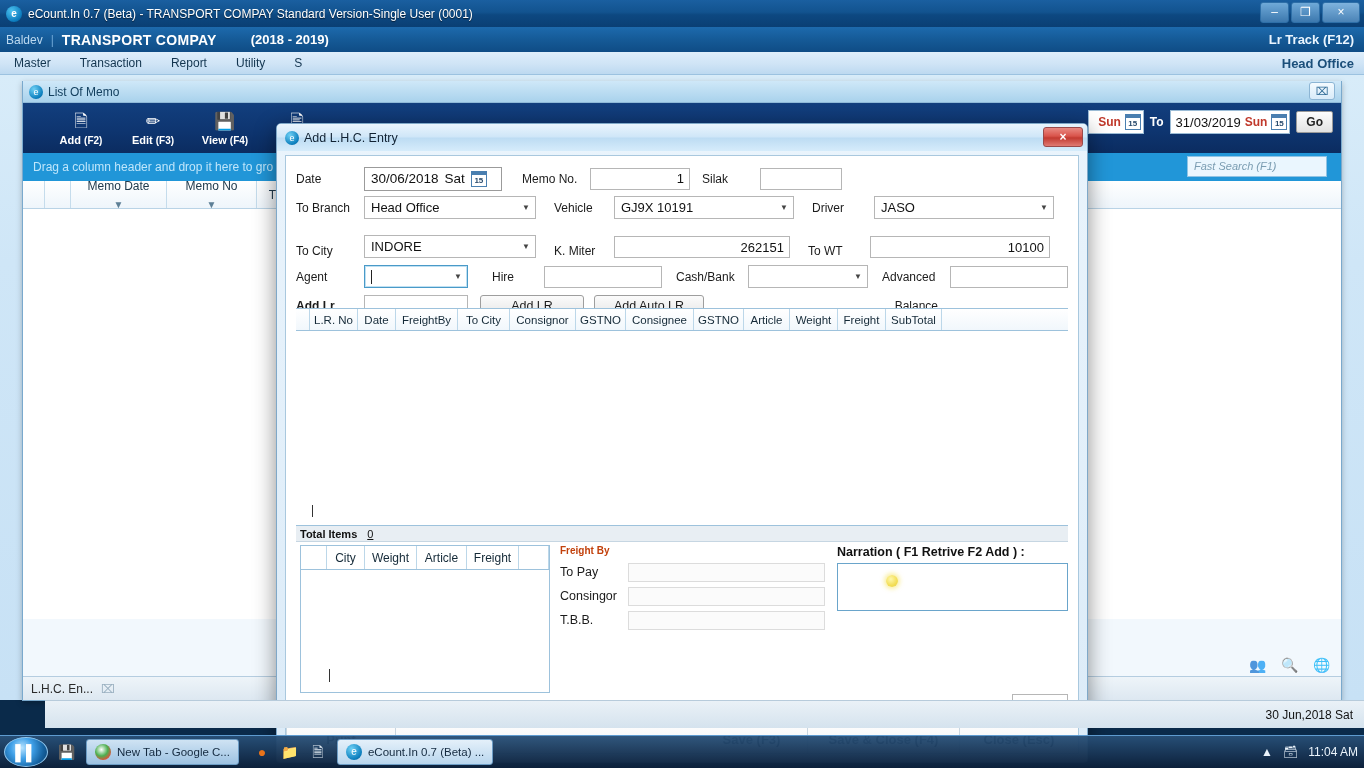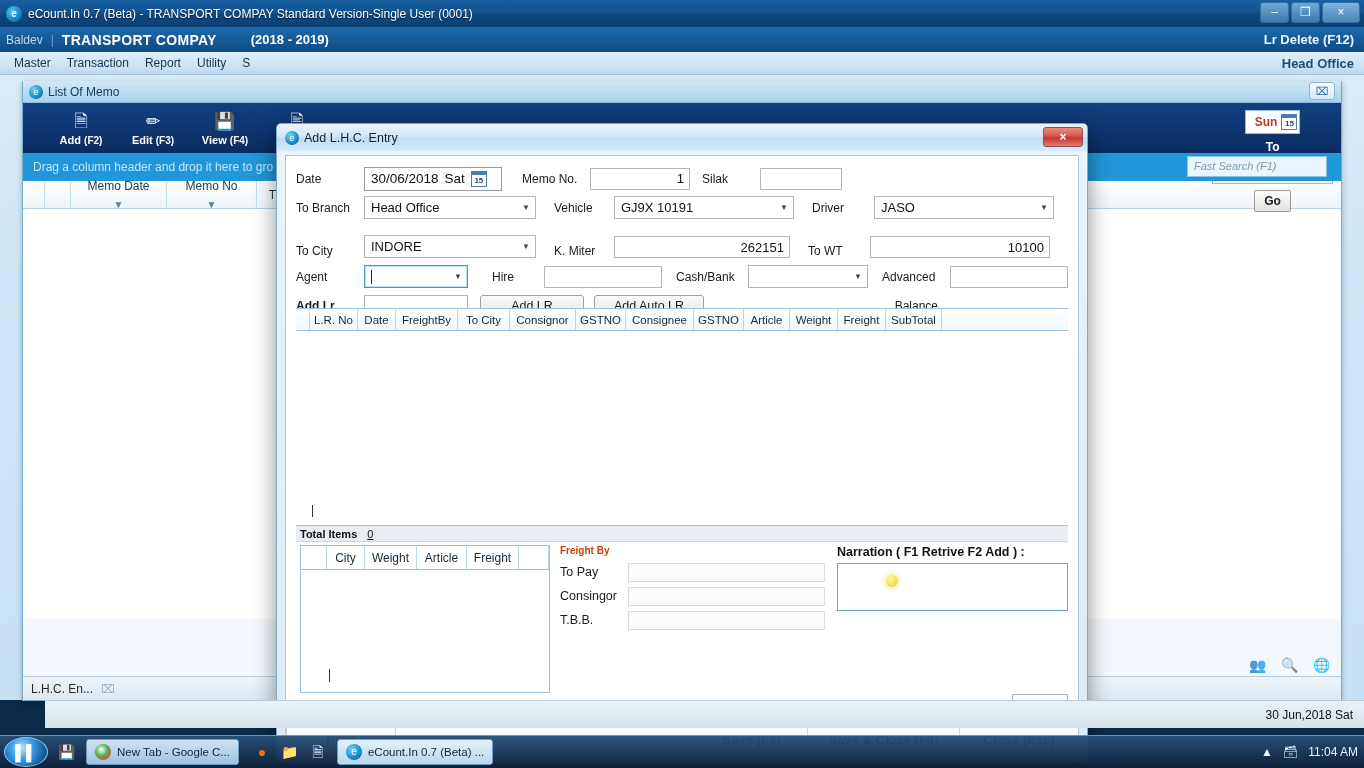--- a/index.html
+++ b/index.html
@@ -42,21 +42,21 @@
   .hdr-sep{ margin:0 8px; color:#6ea6d6; }
   .hdr-company{ font-weight:bold; font-size:14px; letter-spacing:.3px; }
   .hdr-year{ font-weight:bold; font-size:13px; margin-left:34px; }
   .hdr-right{ position:absolute; right:10px; font-weight:bold; font-size:13px; color:#eaf5ff; }
 
   
   .menubar{
     position:absolute; left:0; top:52px; width:1364px; height:23px;
     background: linear-gradient(to bottom,#dfeefb 0%, #cfe4f6 55%, #bdd9f0 100%);
     border-bottom:1px solid #9cc2e0;
-    display:flex; align-items:center; gap:0; padding-left:6px;
+    display:flex; align-items:center; gap:13px; padding-left:6px;
   }
   .menubar .mi{ padding:3px 8px; color:#13354f; font-size:12px; }
   .menu-right{ position:absolute; right:10px; font-weight:bold; font-size:13px; color:#1b4f7a; }
 
   
   .workspace{
     position:absolute; left:0; top:75px; width:1364px; height:625px;
     background: linear-gradient(to bottom,#d8ecf9 0%, #cfe6f7 30%, #c7e1f5 100%);
   }
 
@@ -86,21 +86,21 @@
   }
   .mdi-toolbar{
     height:50px; background: linear-gradient(to bottom,#123f7e 0%, #0e3570 55%, #0b2c60 100%);
     display:flex; align-items:center; padding-left:22px; gap:0px; position:relative;
   }
   .tbtn{ width:72px; text-align:center; color:#fff; }
   .tbtn .ic{ height:22px; font-size:17px; line-height:22px; color:#fff; }
   .tbtn .lb{ font-size:11px; font-weight:bold; margin-top:1px; }
   .tbtn .lb small{ font-size:10px; font-weight:bold; }
 
-  .tb-right{ position:absolute; right:8px; top:7px; display:flex; align-items:center; gap:6px; color:#fff;flex-direction:column; }
+  .tb-right{ position:absolute; right:8px; top:7px; display:flex; align-items:center; gap:6px; color:#fff; }
   .datebox{
     display:flex; align-items:center; background:#fff; border:1px solid #9bbcd6;
     height:24px; padding:0 2px 0 5px; color:#111; font-size:13px; gap:4px;
   }
   .datebox .dow{ color:#c0392b; font-weight:bold; font-size:12px; }
   .cal-ico{
     width:16px;height:16px;border:1px solid #4a7fb0;background:#fff;
     font-size:8px; line-height:17px; text-align:center; color:#27496b; font-weight:bold;
     box-shadow:inset 0 3px 0 #4a7fb0;
   }
@@ -300,21 +300,21 @@
       <div class="os-btn">❐</div>
       <div class="os-btn close">×</div>
     </div>
   </div>
 
   <div class="app-header">
     <span class="hdr-user">Baldev</span>
     <span class="hdr-sep">|</span>
     <span class="hdr-company">TRANSPORT COMPAY</span>
     <span class="hdr-year">(2018 - 2019)</span>
-    <span class="hdr-right">Lr Delete (F12)</span>
+    <span class="hdr-right">Lr Track (F12)</span>
   </div>
 
   <div class="menubar">
     <span class="mi">Master</span>
     <span class="mi">Transaction</span>
     <span class="mi">Report</span>
     <span class="mi">Utility</span>
     <span class="mi">S</span>
     <span class="menu-right">Head Office</span>
   </div>

